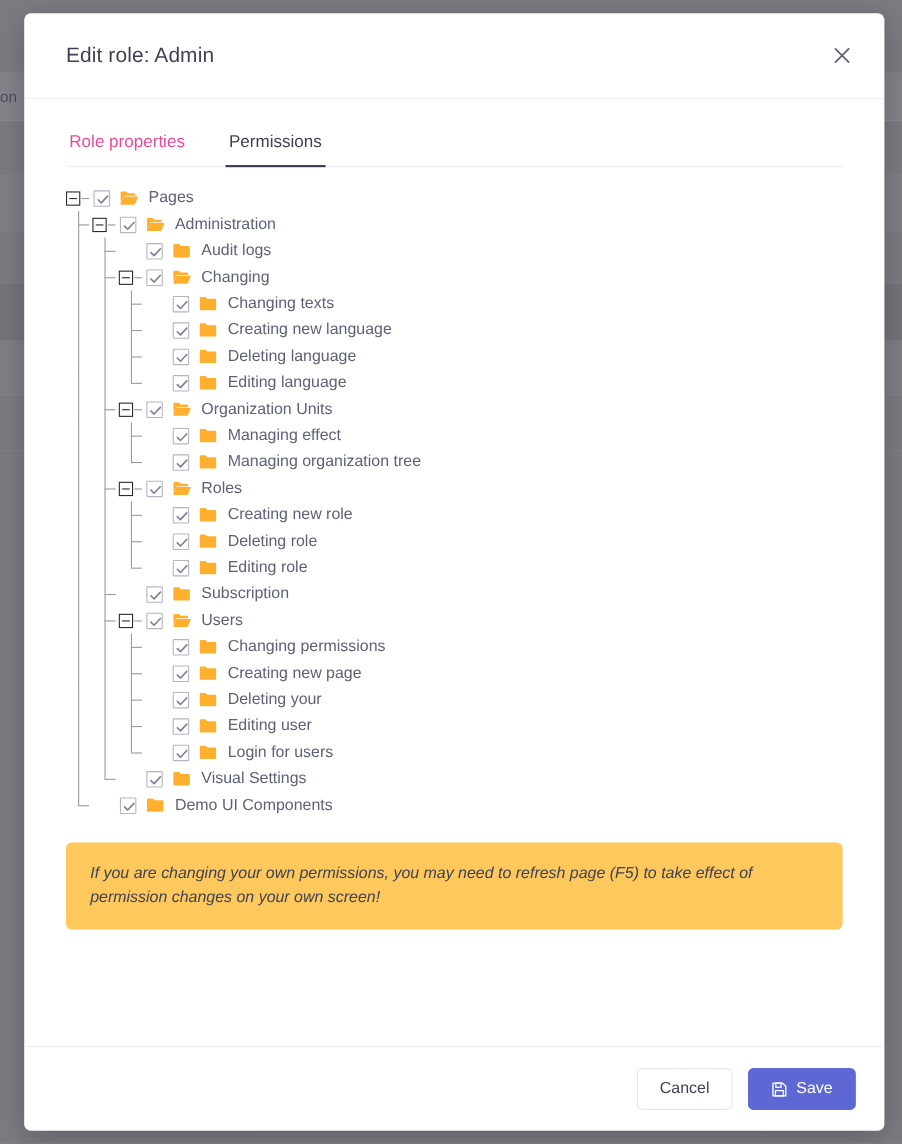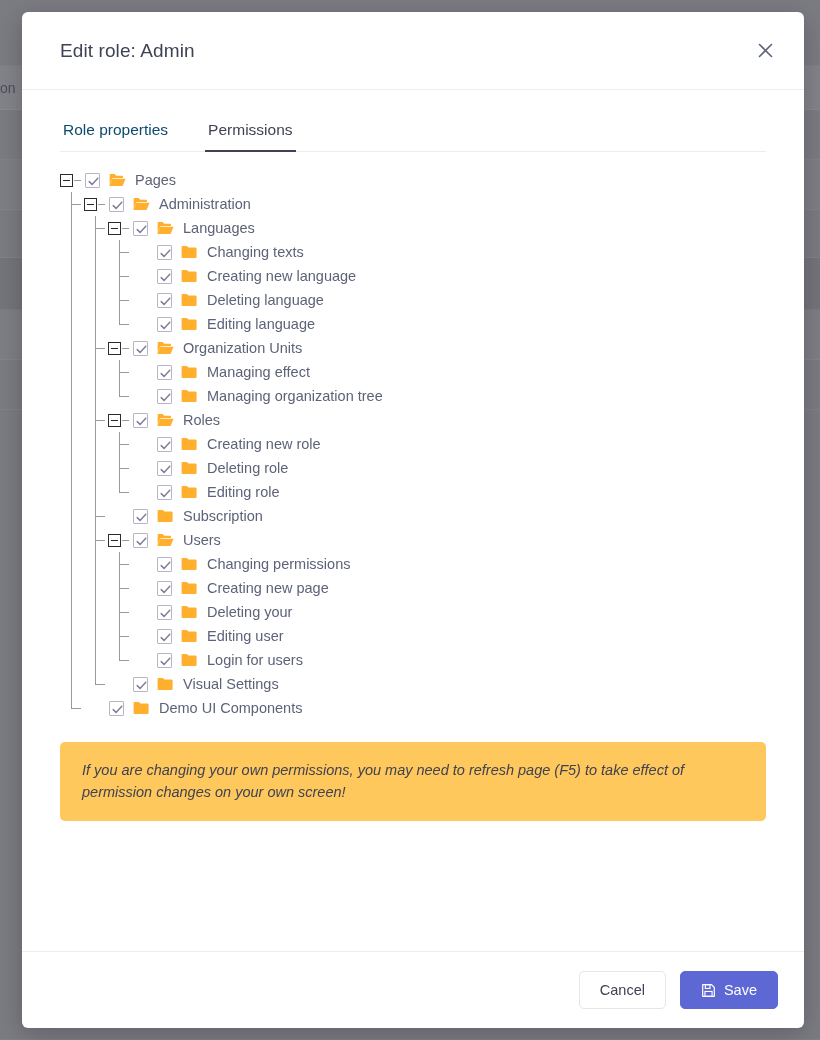--- a/index.html
+++ b/index.html
@@ -91,21 +91,21 @@
     align-items: flex-end;
     gap: 34px;
     height: 62px;
     padding-top: 22px;
     border-bottom: 1px solid #ededf0;
     margin-bottom: 0;
   }
   .tab {
     font-size: 15.5px;
     padding: 0 3px 12px 3px;
-    color: #0c4a6e;
+    color: #ec4899;
     cursor: pointer;
     position: relative;
     background: none; border: none;
     font-family: inherit;
   }
   .tab.active {
     color: #3f4254;
   }
   .tab.active::after {
     content: "";
@@ -343,34 +343,55 @@
           <span class="node-label">Administration</span>
         </div>
         <div class="tree-row">
           <span class="indent" style="width:24px;">
             <span class="guide" style="left:11px;"></span>
           </span>
           <span class="indent" style="width:24px;">
             <span class="elbow-v full" style="left:11px;"></span>
             <span class="elbow-h" style="left:11px;"></span>
           </span>
+          <span class="expander-gap"></span>
+          <span class="checkbox">
+            <svg width="13" height="13" viewBox="0 0 13 13">
+              <path d="M2.2 6.6 L5.1 9.4 L10.8 3.3" fill="none" stroke="#7e8299" stroke-width="1.5" stroke-linecap="round" stroke-linejoin="round"></path>
+            </svg>
+          </span>
+          <span class="folder">
+            <svg width="16" height="14" viewBox="0 0 16 14">
+              <path d="M0.6 2.1a1.2 1.2 0 0 1 1.2-1.2h4.1l1.5 1.7h7.0a1.2 1.2 0 0 1 1.2 1.2v8.0a1.2 1.2 0 0 1-1.2 1.2H1.8A1.2 1.2 0 0 1 .6 11.8Z" fill="#ffaf2e"></path>
+            </svg>
+          </span>
+          <span class="node-label">Audit logs</span>
+        </div>
+        <div class="tree-row">
+          <span class="indent" style="width:24px;">
+            <span class="guide" style="left:11px;"></span>
+          </span>
+          <span class="indent" style="width:24px;">
+            <span class="elbow-v full" style="left:11px;"></span>
+            <span class="elbow-h" style="left:11px;"></span>
+          </span>
           <span class="expander"></span>
           <span class="expander-dash"></span>
           <span class="checkbox">
             <svg width="13" height="13" viewBox="0 0 13 13">
               <path d="M2.2 6.6 L5.1 9.4 L10.8 3.3" fill="none" stroke="#7e8299" stroke-width="1.5" stroke-linecap="round" stroke-linejoin="round"></path>
             </svg>
           </span>
           <span class="folder">
             <svg width="17" height="14" viewBox="0 0 18 15">
               <path d="M0.6 2.2a1 1 0 0 1 1-1h4.4l1.5 1.7h6.4a1 1 0 0 1 1 1v1.5H3.9L0.6 12Z" fill="#ffaf2e"></path>
               <path d="M3.6 6.1h14.1l-3.1 7.3a1 1 0 0 1-.9.6H1.4a1 1 0 0 1-.9-1.3Z" fill="#ffaf2e"></path>
             </svg>
           </span>
-          <span class="node-label">Languages</span>
+          <span class="node-label">Changing</span>
         </div>
         <div class="tree-row">
           <span class="indent" style="width:24px;">
             <span class="guide" style="left:11px;"></span>
           </span>
           <span class="indent" style="width:24px;">
             <span class="guide" style="left:11px;"></span>
           </span>
           <span class="indent" style="width:24px;">
             <span class="elbow-v full" style="left:11px;"></span>

